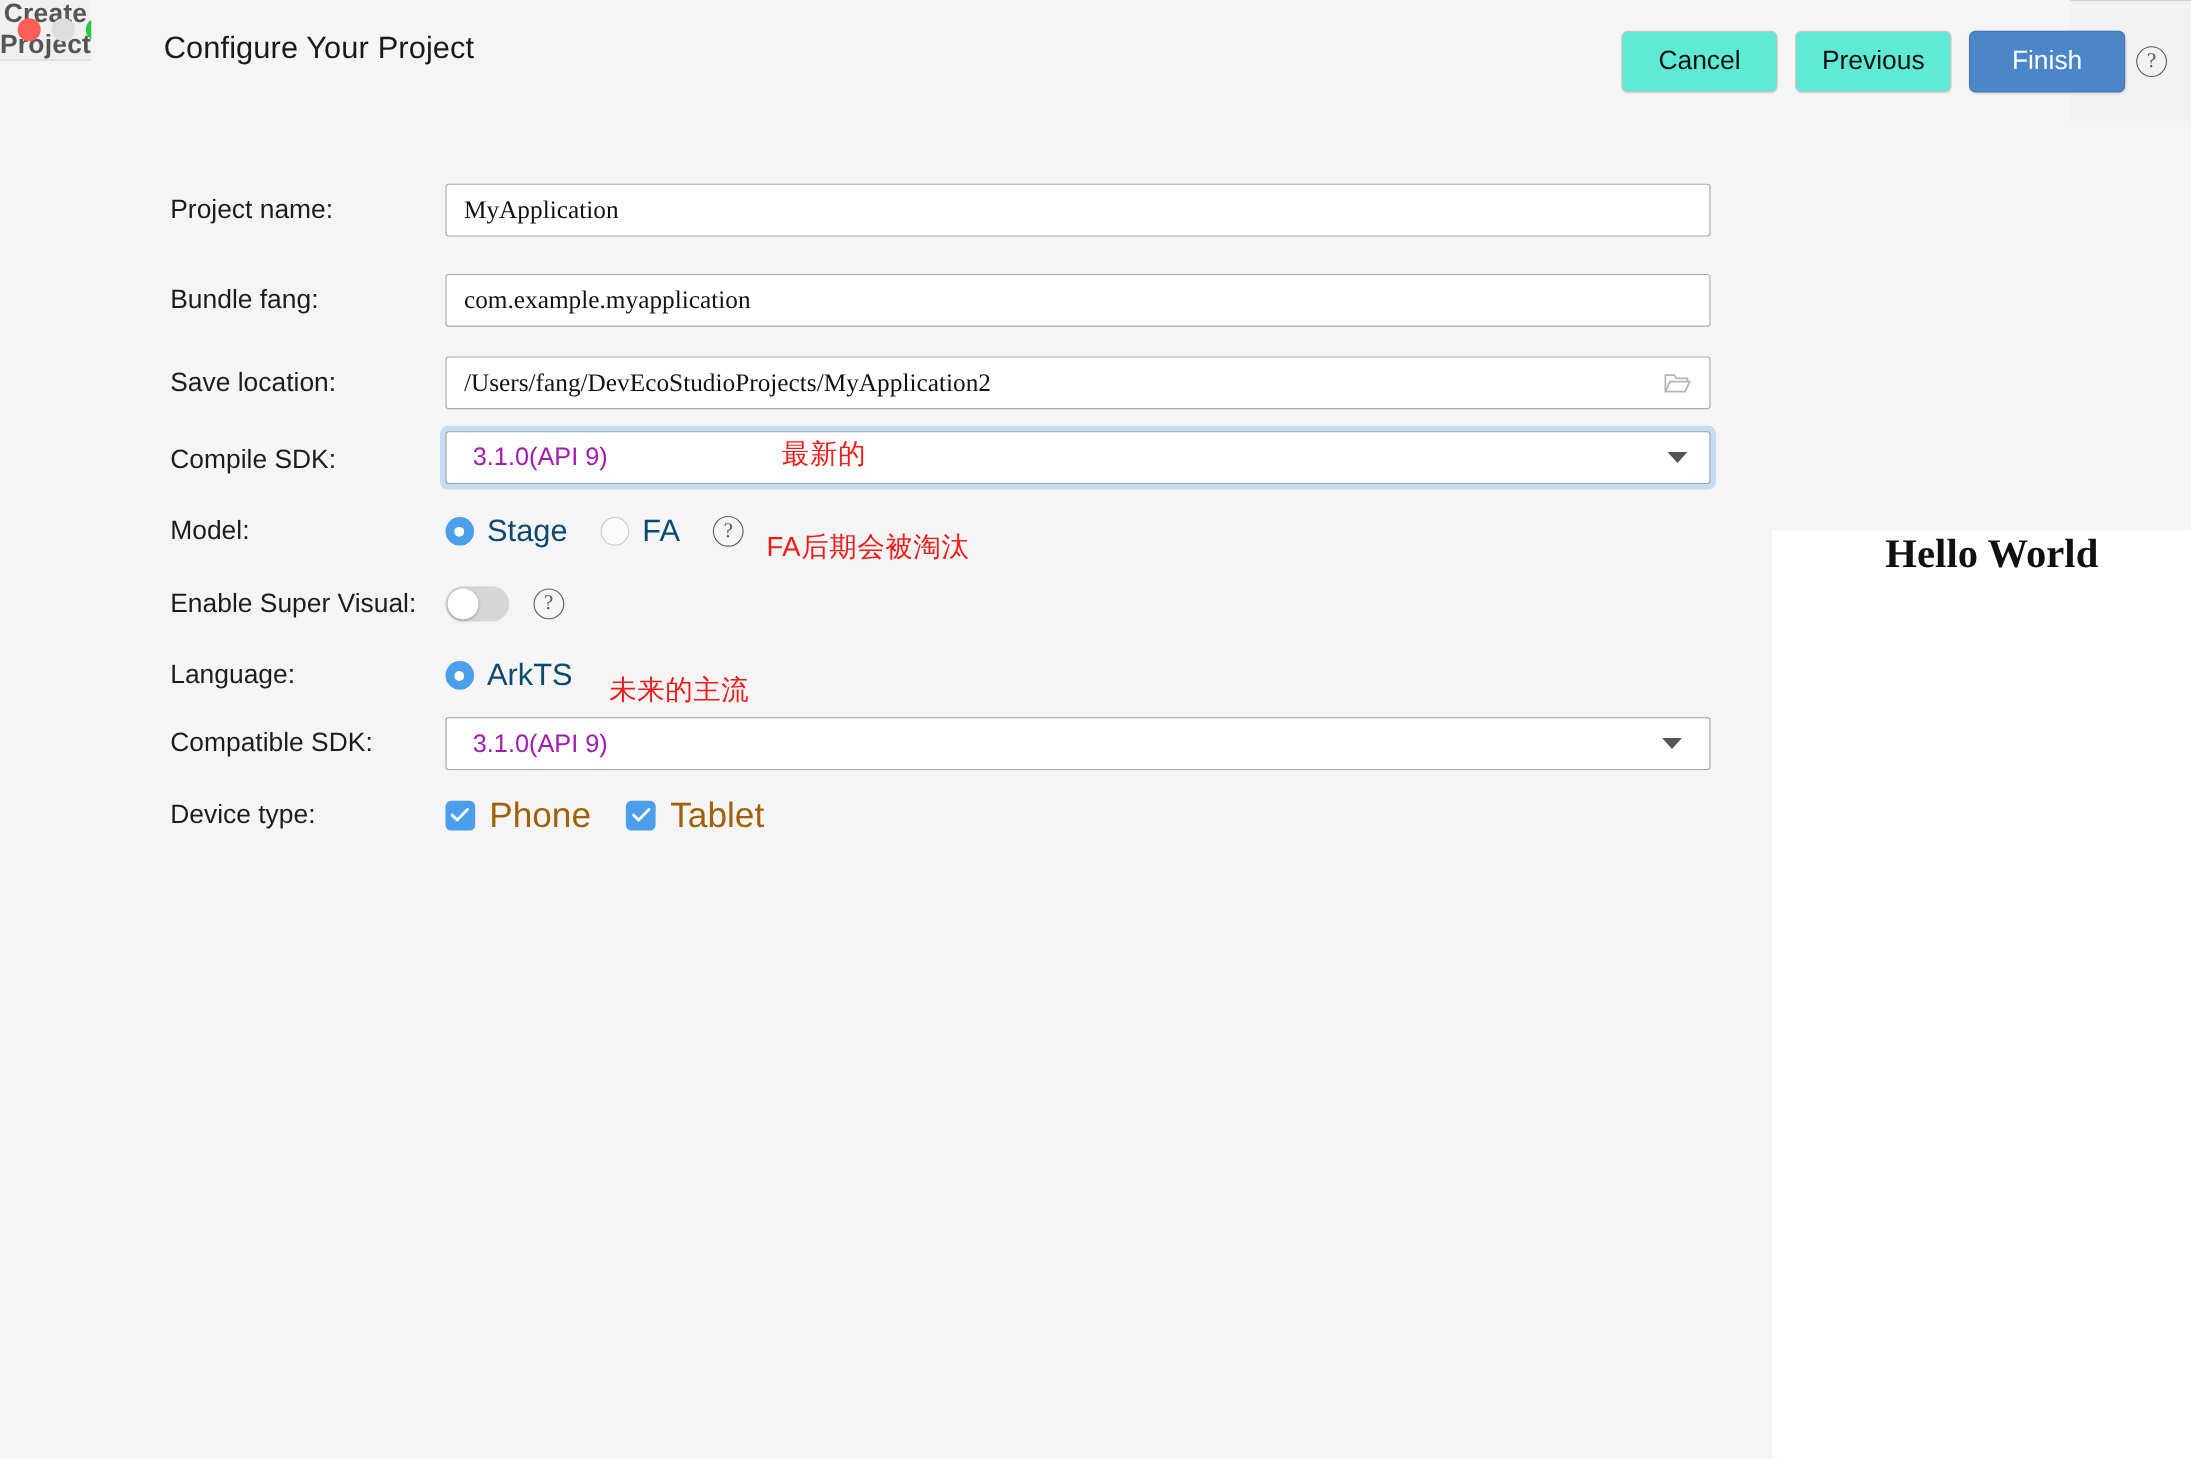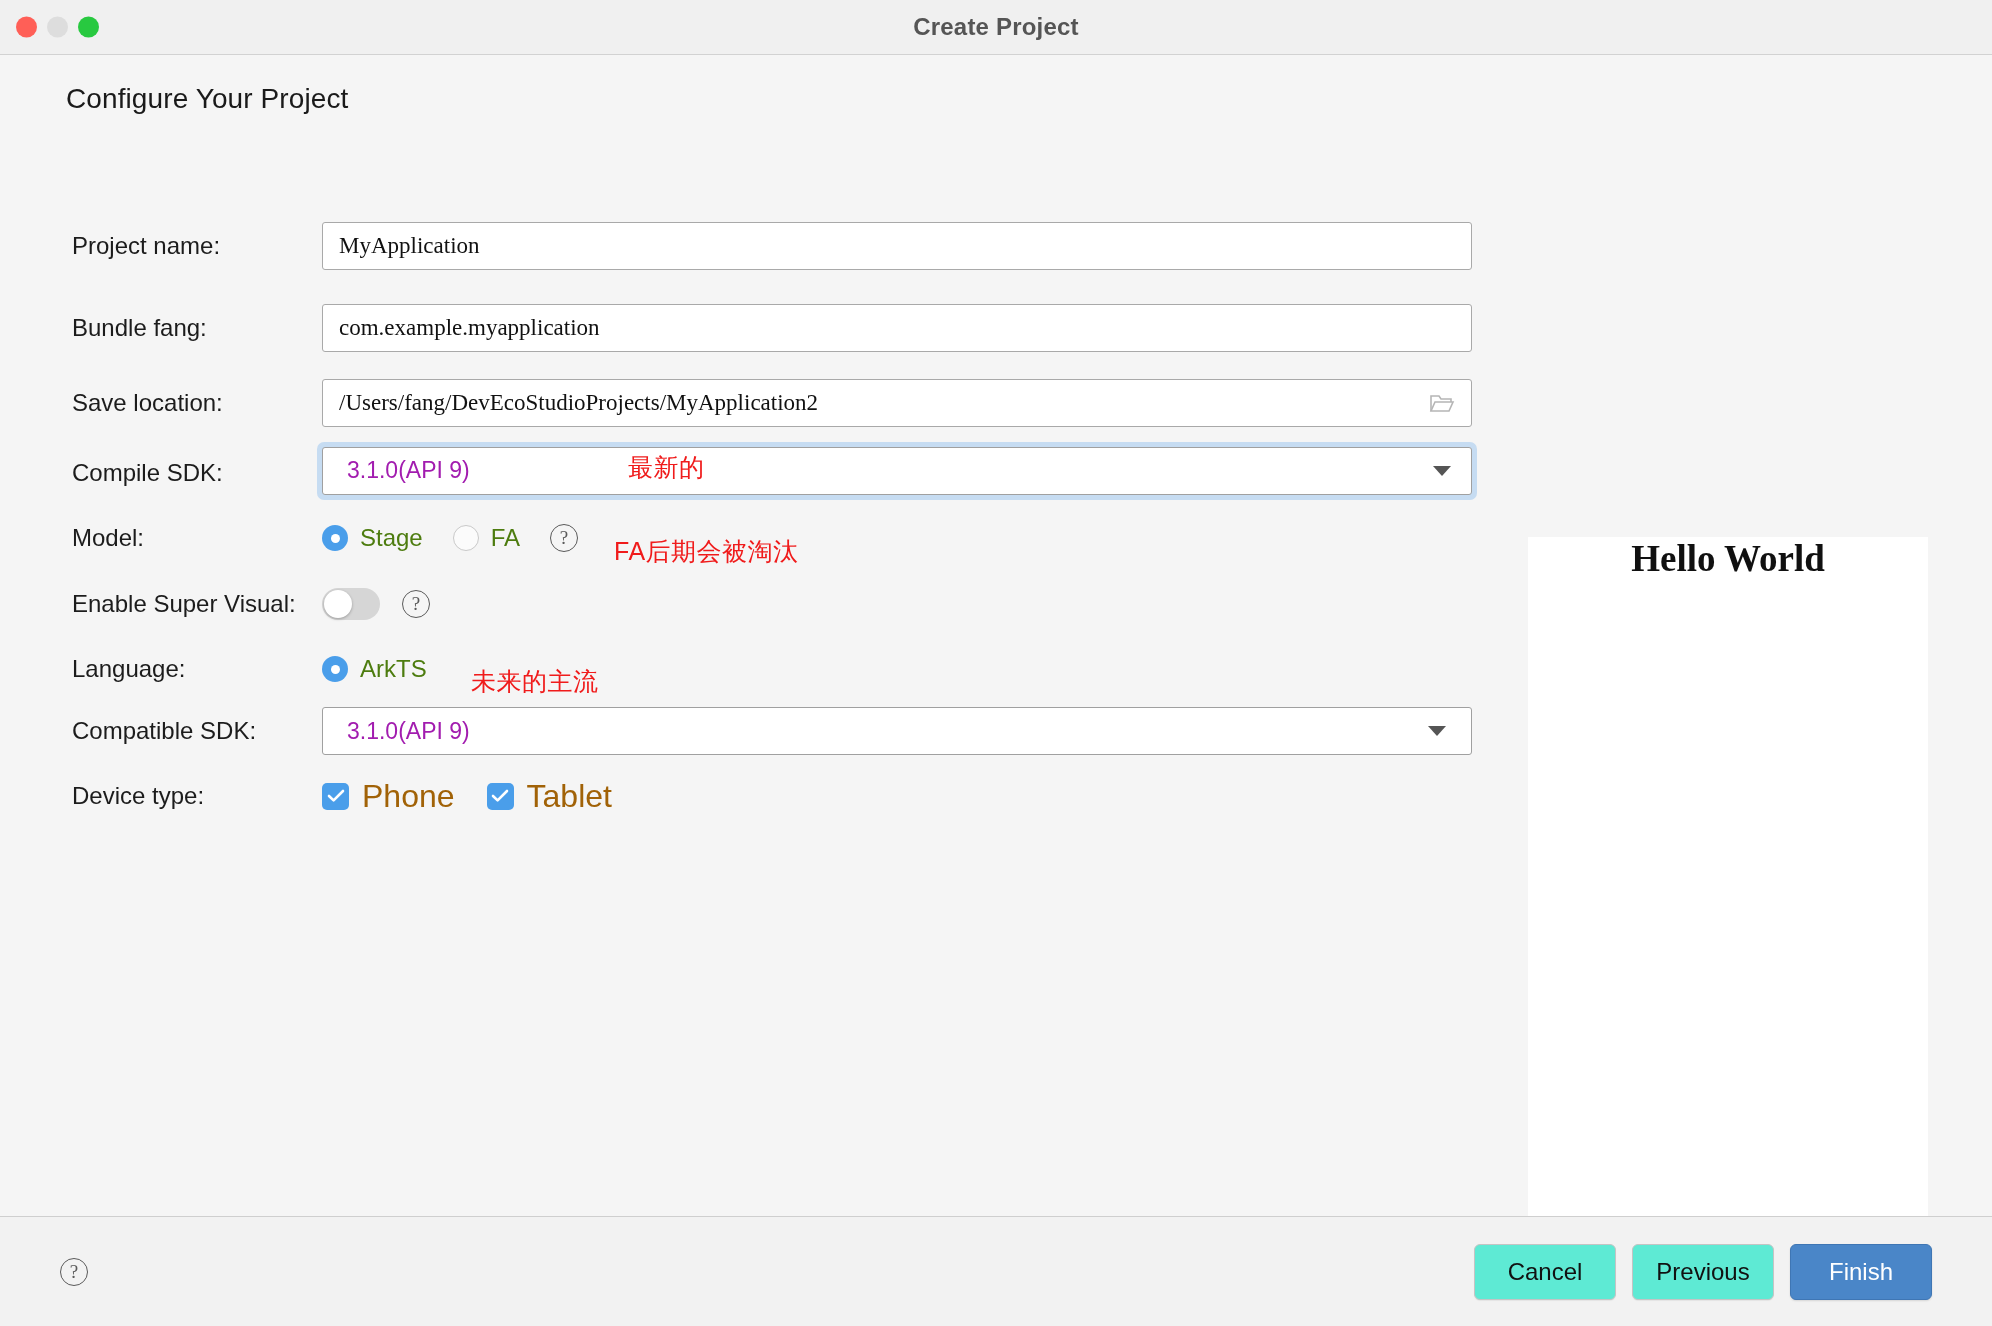--- a/index.html
+++ b/index.html
@@ -6,21 +6,21 @@
   html, body {
     width: 1992px; height: 1326px;
     font-family: "Liberation Sans", sans-serif;
     background: #f5f5f5;
     overflow: hidden;
   }
   .window {
     position: relative;
     width: 1992px; height: 1326px;
     background: #f5f5f5;
-    display: flex; flex-direction: column;
+    display: flex; flex-direction: row;
   }
 
   
   .titlebar {
     position: relative;
     height: 55px;
     flex: 0 0 55px;
     background: #f0f0f0;
     border-bottom: 1px solid #d2d2d2;
     display: flex; align-items: center;
@@ -120,21 +120,21 @@
   
   .radio-group { display: flex; align-items: center; }
   .radio {
     width: 26px; height: 26px; border-radius: 50%;
     display: inline-flex; align-items: center; justify-content: center;
     flex: 0 0 auto;
   }
   .radio.on  { background: #4a9eea; }
   .radio.on::after { content:""; width: 9px; height: 9px; border-radius: 50%; background: #fff; }
   .radio.off { background: #fbfbfb; border: 1px solid #c9c9c9; }
-  .radio-lbl { font-size: 24px; color: #4d7c0f; margin-left: 12px; margin-right: 30px; white-space: nowrap; }
+  .radio-lbl { font-size: 28px; color: #0c4a6e; margin-left: 12px; margin-right: 30px; white-space: nowrap; }
 
   
   .help {
     width: 28px; height: 28px; border-radius: 50%;
     border: 1.8px solid #5a5a5a;
     color: #5a5a5a; font-size: 19px;
     display: inline-flex; align-items: center; justify-content: center;
     flex: 0 0 auto;
     font-family: "Liberation Serif", serif;
   }

